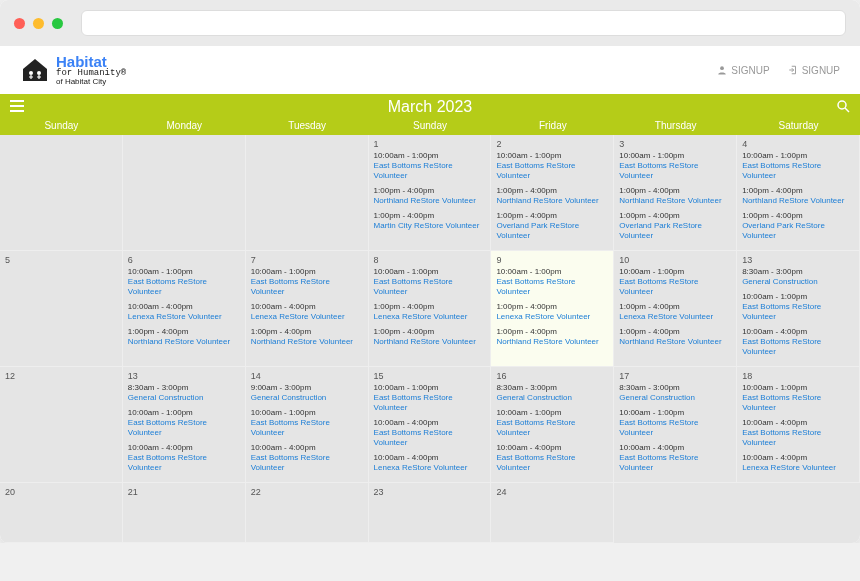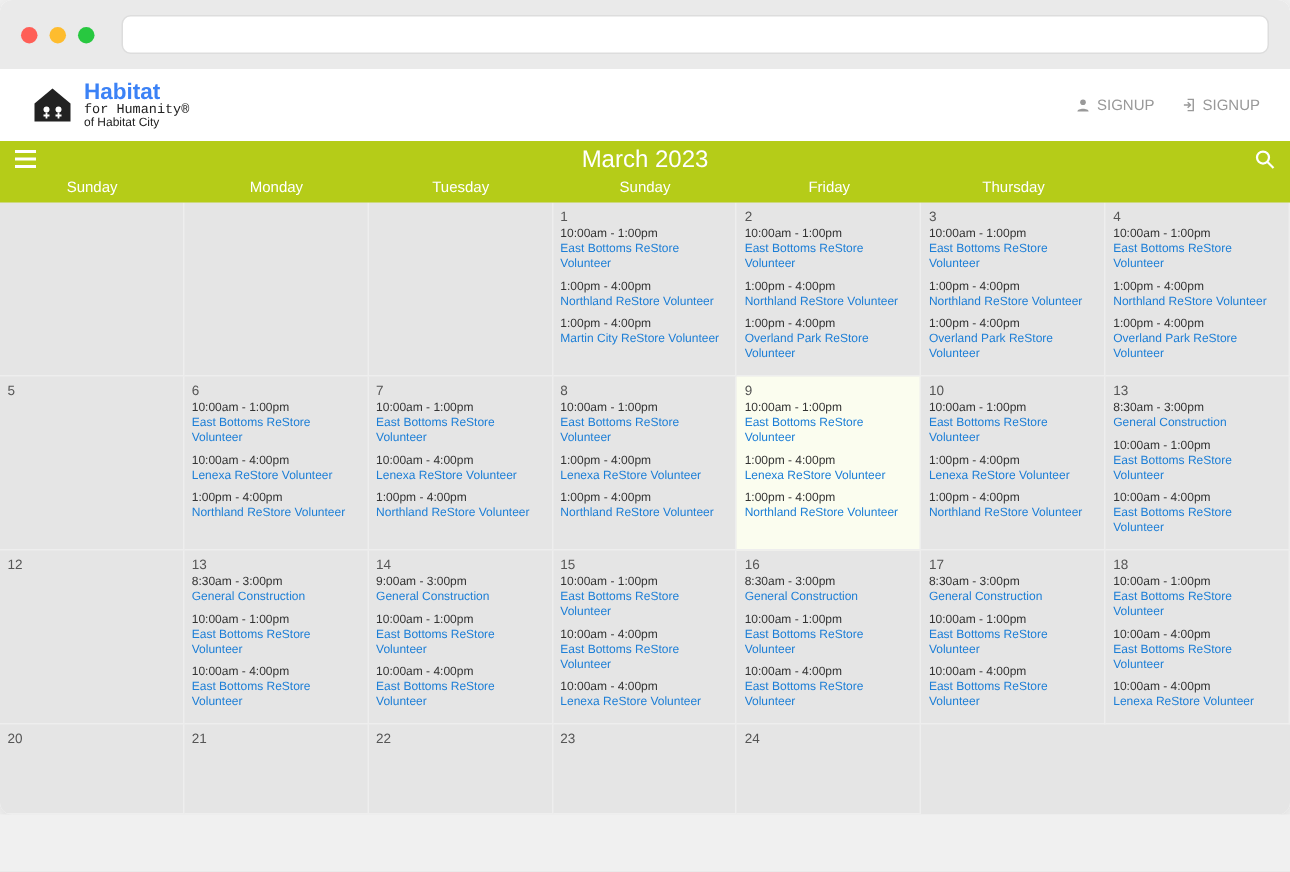--- a/index.html
+++ b/index.html
@@ -95,20 +95,21 @@
             </svg>
         </span>
       </div>
       <div class="dow-row">
         <div>Sunday</div>
         <div>Monday</div>
         <div>Tuesday</div>
         <div>Sunday</div>
         <div>Friday</div>
         <div>Thursday</div>
+        <div>Saturday</div>
       </div>
     </div>
     <div class="grid" id="calendar-grid">
         <div class="cell"></div>
         <div class="cell"></div>
         <div class="cell"></div>
         <div class="cell">
           <div class="daynum">1</div>
           <div class="ev">
             <div class="time">10:00am - 1:00pm</div>

